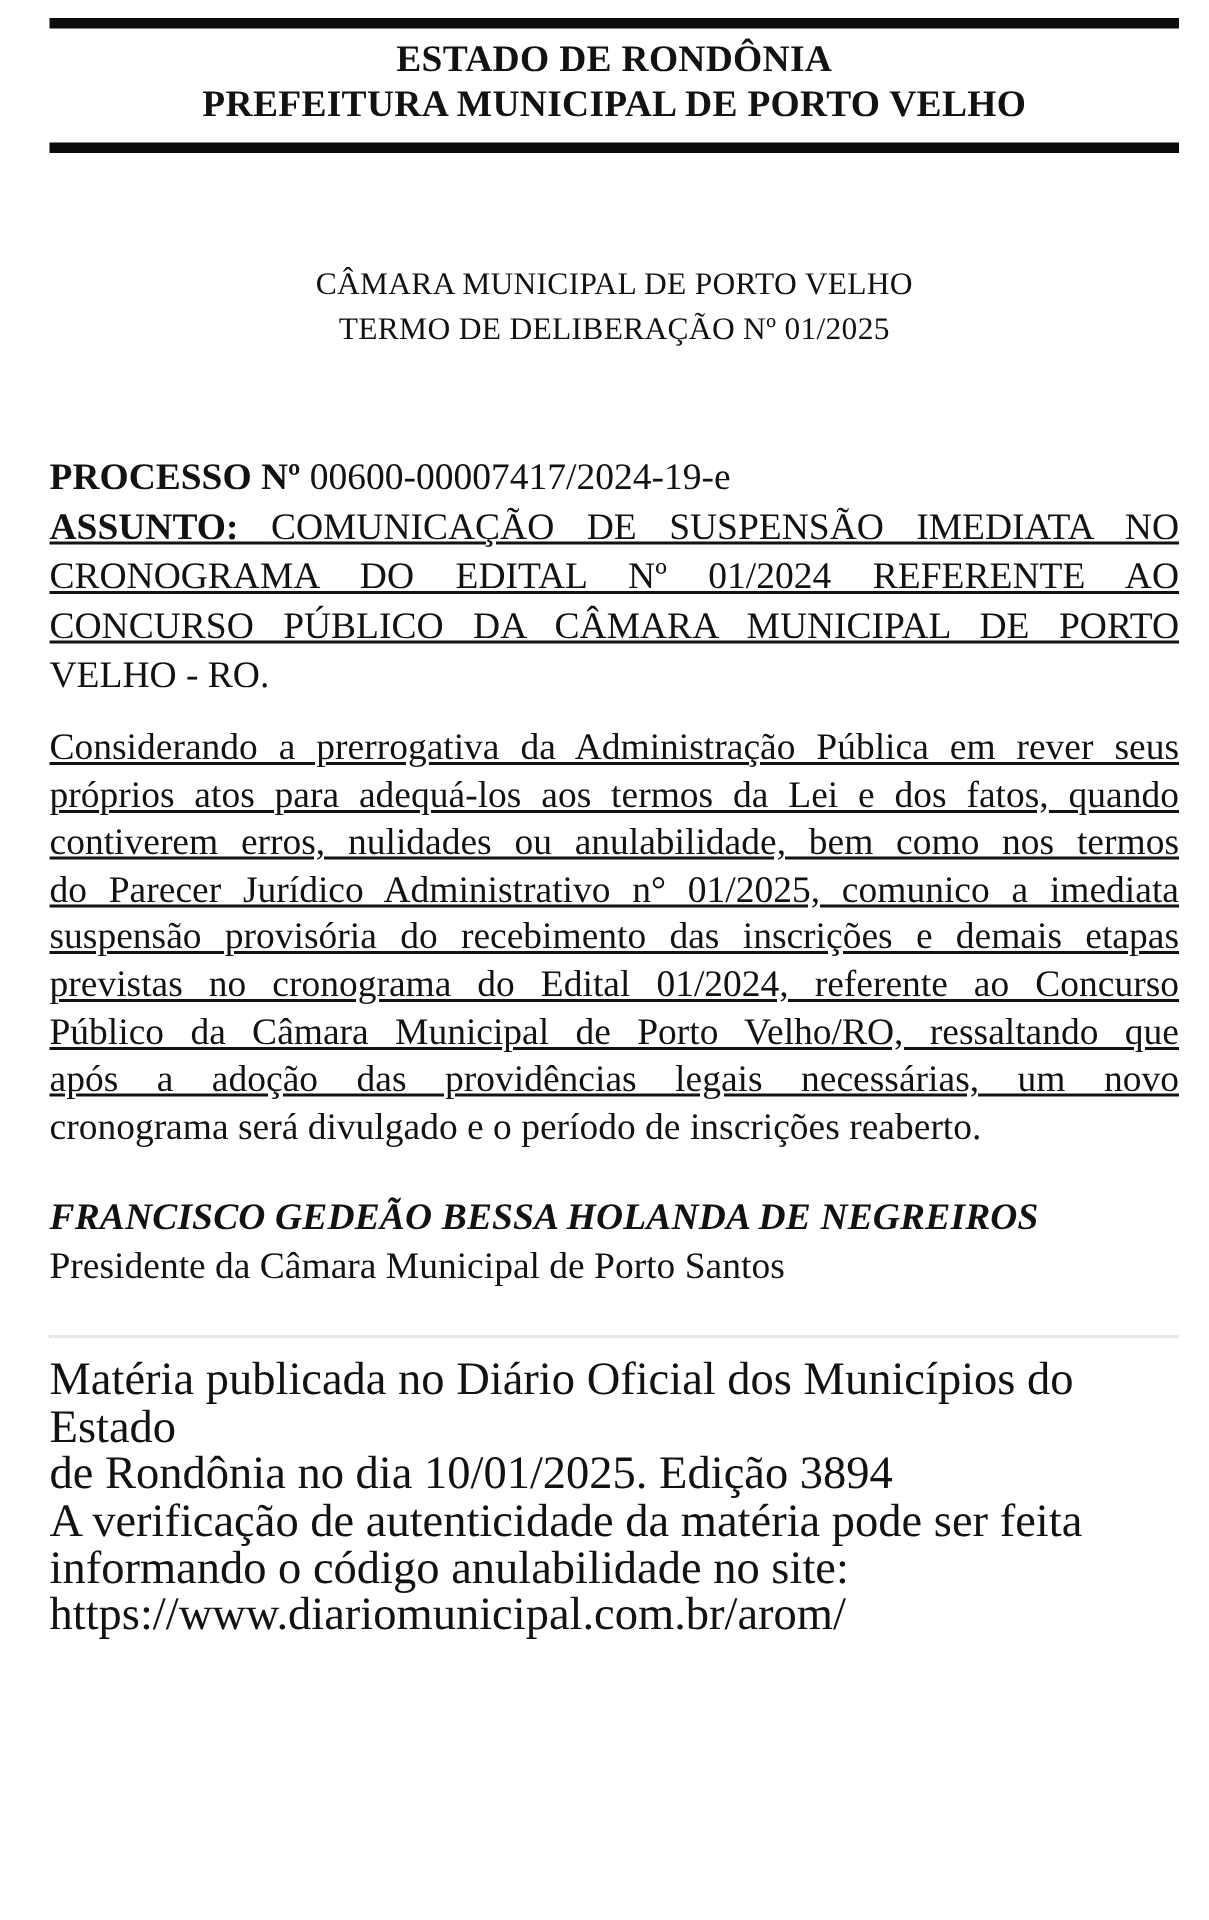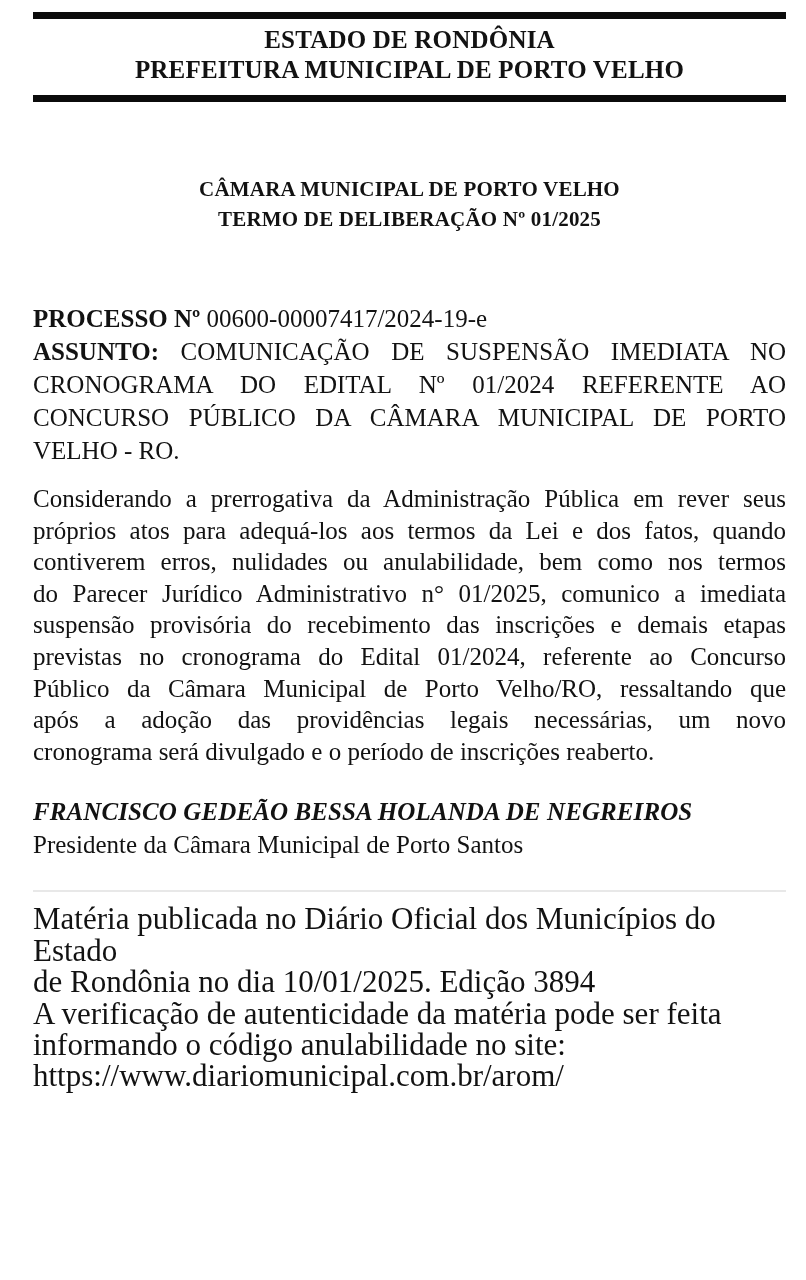--- a/index.html
+++ b/index.html
@@ -26,38 +26,39 @@
     padding: 6px 0 10px 0;
     text-align: center;
     font-weight: bold;
     font-size: 25px;
     line-height: 30px;
     letter-spacing: 0.2px;
   }
   .doc-title {
     margin-top: 72px;
     text-align: center;
-    font-weight: bold;
+    font-weight: normal;
     font-size: 21px;
     line-height: 30px;
     letter-spacing: 0.2px;
   }
   .processo-block {
     margin-top: 68px;
     font-size: 25px;
     line-height: 33px;
   }
   .body-block {
     margin-top: 16px;
     font-size: 25px;
     line-height: 31.6px;
   }
   .jline {
     text-align: justify;
     text-align-last: justify;
+    text-decoration: underline;
     -moz-text-align-last: justify;
   }
   .lline { text-align: left; }
   .b { font-weight: bold; }
   .dateline {
     margin-top: 32px;
     font-size: 25px;
     line-height: 32px;
   }
   .signature-block {

